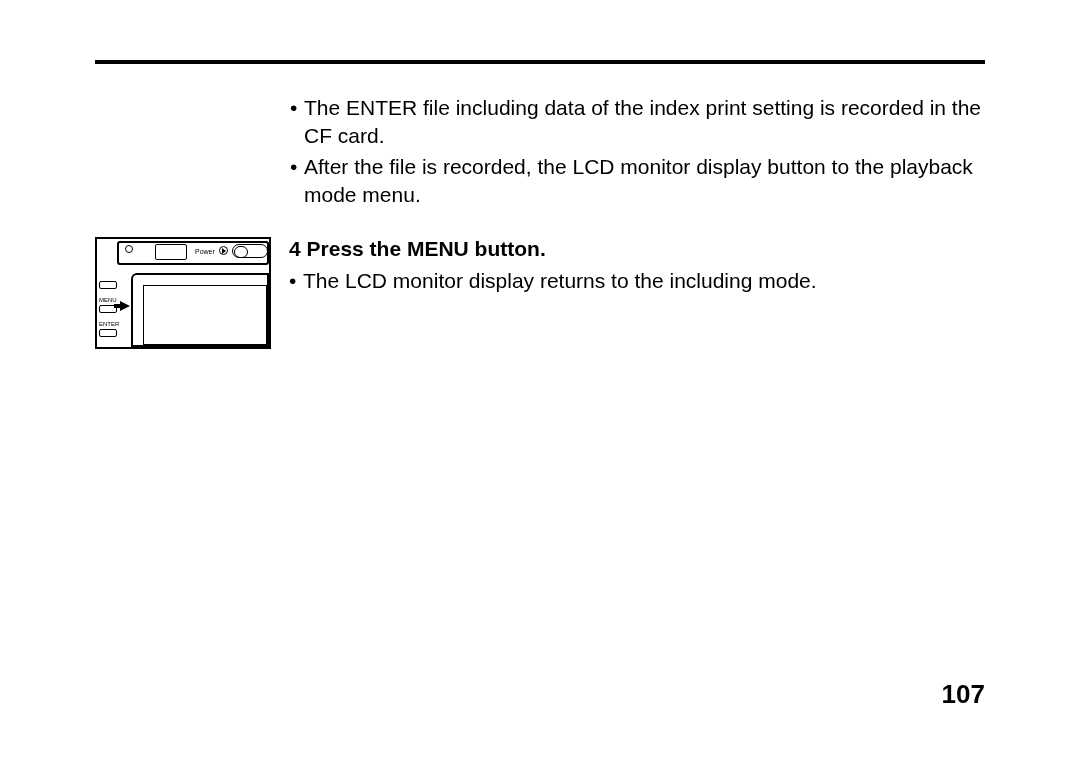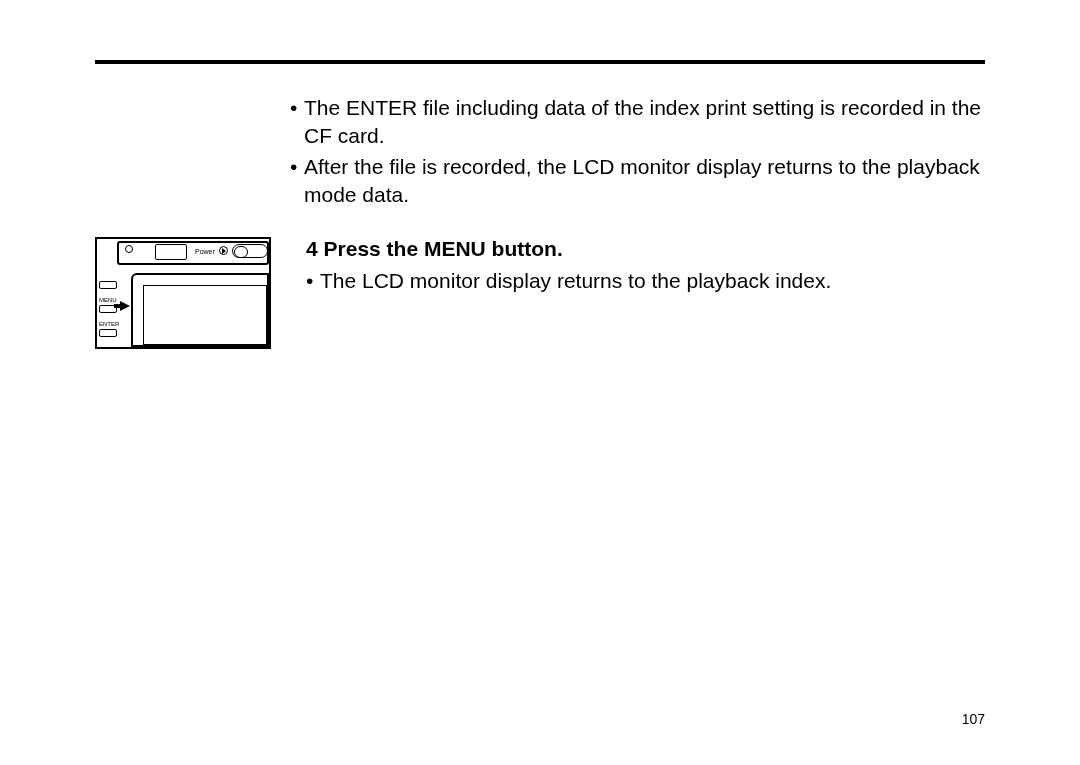--- a/index.html
+++ b/index.html
@@ -34,40 +34,41 @@
     }
     .bullet-dot {
       width: 14px;
       flex: 0 0 14px;
       text-align: left;
     }
     .bullet-text { flex: 1; }
     .step-block {
       display: flex;
       align-items: flex-start;
-      gap: 35px;
+      gap: 18px;
     }
     .step-img {
       width: 176px;
       flex: 0 0 176px;
     }
     .step-text { flex: 1; }
     .step-title {
       font-weight: bold;
       font-size: 21px;
       margin-bottom: 6px;
     }
     .step-sub .bullet-row {
       font-size: 21px;
     }
     .page-number {
       position: absolute;
-      bottom: 38px;
+      bottom: 55px;
       right: 95px;
-      font-size: 14px;
+      font-size: 26px;
+      font-weight: bold;
     }
     
     .cam {
       width: 176px;
       height: 112px;
       border: 2px solid #000;
       background: #fff;
       position: relative;
       overflow: hidden;
     }
@@ -175,21 +176,21 @@
 <div class="page">
   <div class="top-rule"></div>
 
   <div class="intro-bullets">
     <div class="bullet-row">
       <span class="bullet-dot">•</span>
       <span class="bullet-text">The ENTER file including data of the index print setting is recorded in the CF card.</span>
     </div>
     <div class="bullet-row">
       <span class="bullet-dot">•</span>
-      <span class="bullet-text">After the file is recorded, the LCD monitor display returns to the playback mode data.</span>
+      <span class="bullet-text">After the file is recorded, the LCD monitor display button to the playback mode menu.</span>
     </div>
   </div>
 
   <div class="step-block">
     <div class="step-img">
       <div class="cam">
         <div class="toppanel"></div>
         <div class="led"></div>
         <div class="lcd-top"></div>
         <span class="power-lbl">Power</span>
@@ -210,20 +211,20 @@
 
     <div class="step-text">
       <div class="step-title">
         <span>4</span>
         <span> </span>
         <span>Press the MENU button.</span>
       </div>
       <div class="step-sub">
         <div class="bullet-row">
           <span class="bullet-dot">•</span>
-          <span class="bullet-text">The LCD monitor display returns to the playback index.</span>
+          <span class="bullet-text">The LCD monitor display returns to the including mode.</span>
         </div>
       </div>
     </div>
   </div>
 
   <div class="page-number">107</div>
 </div>
 
 </body></html>

